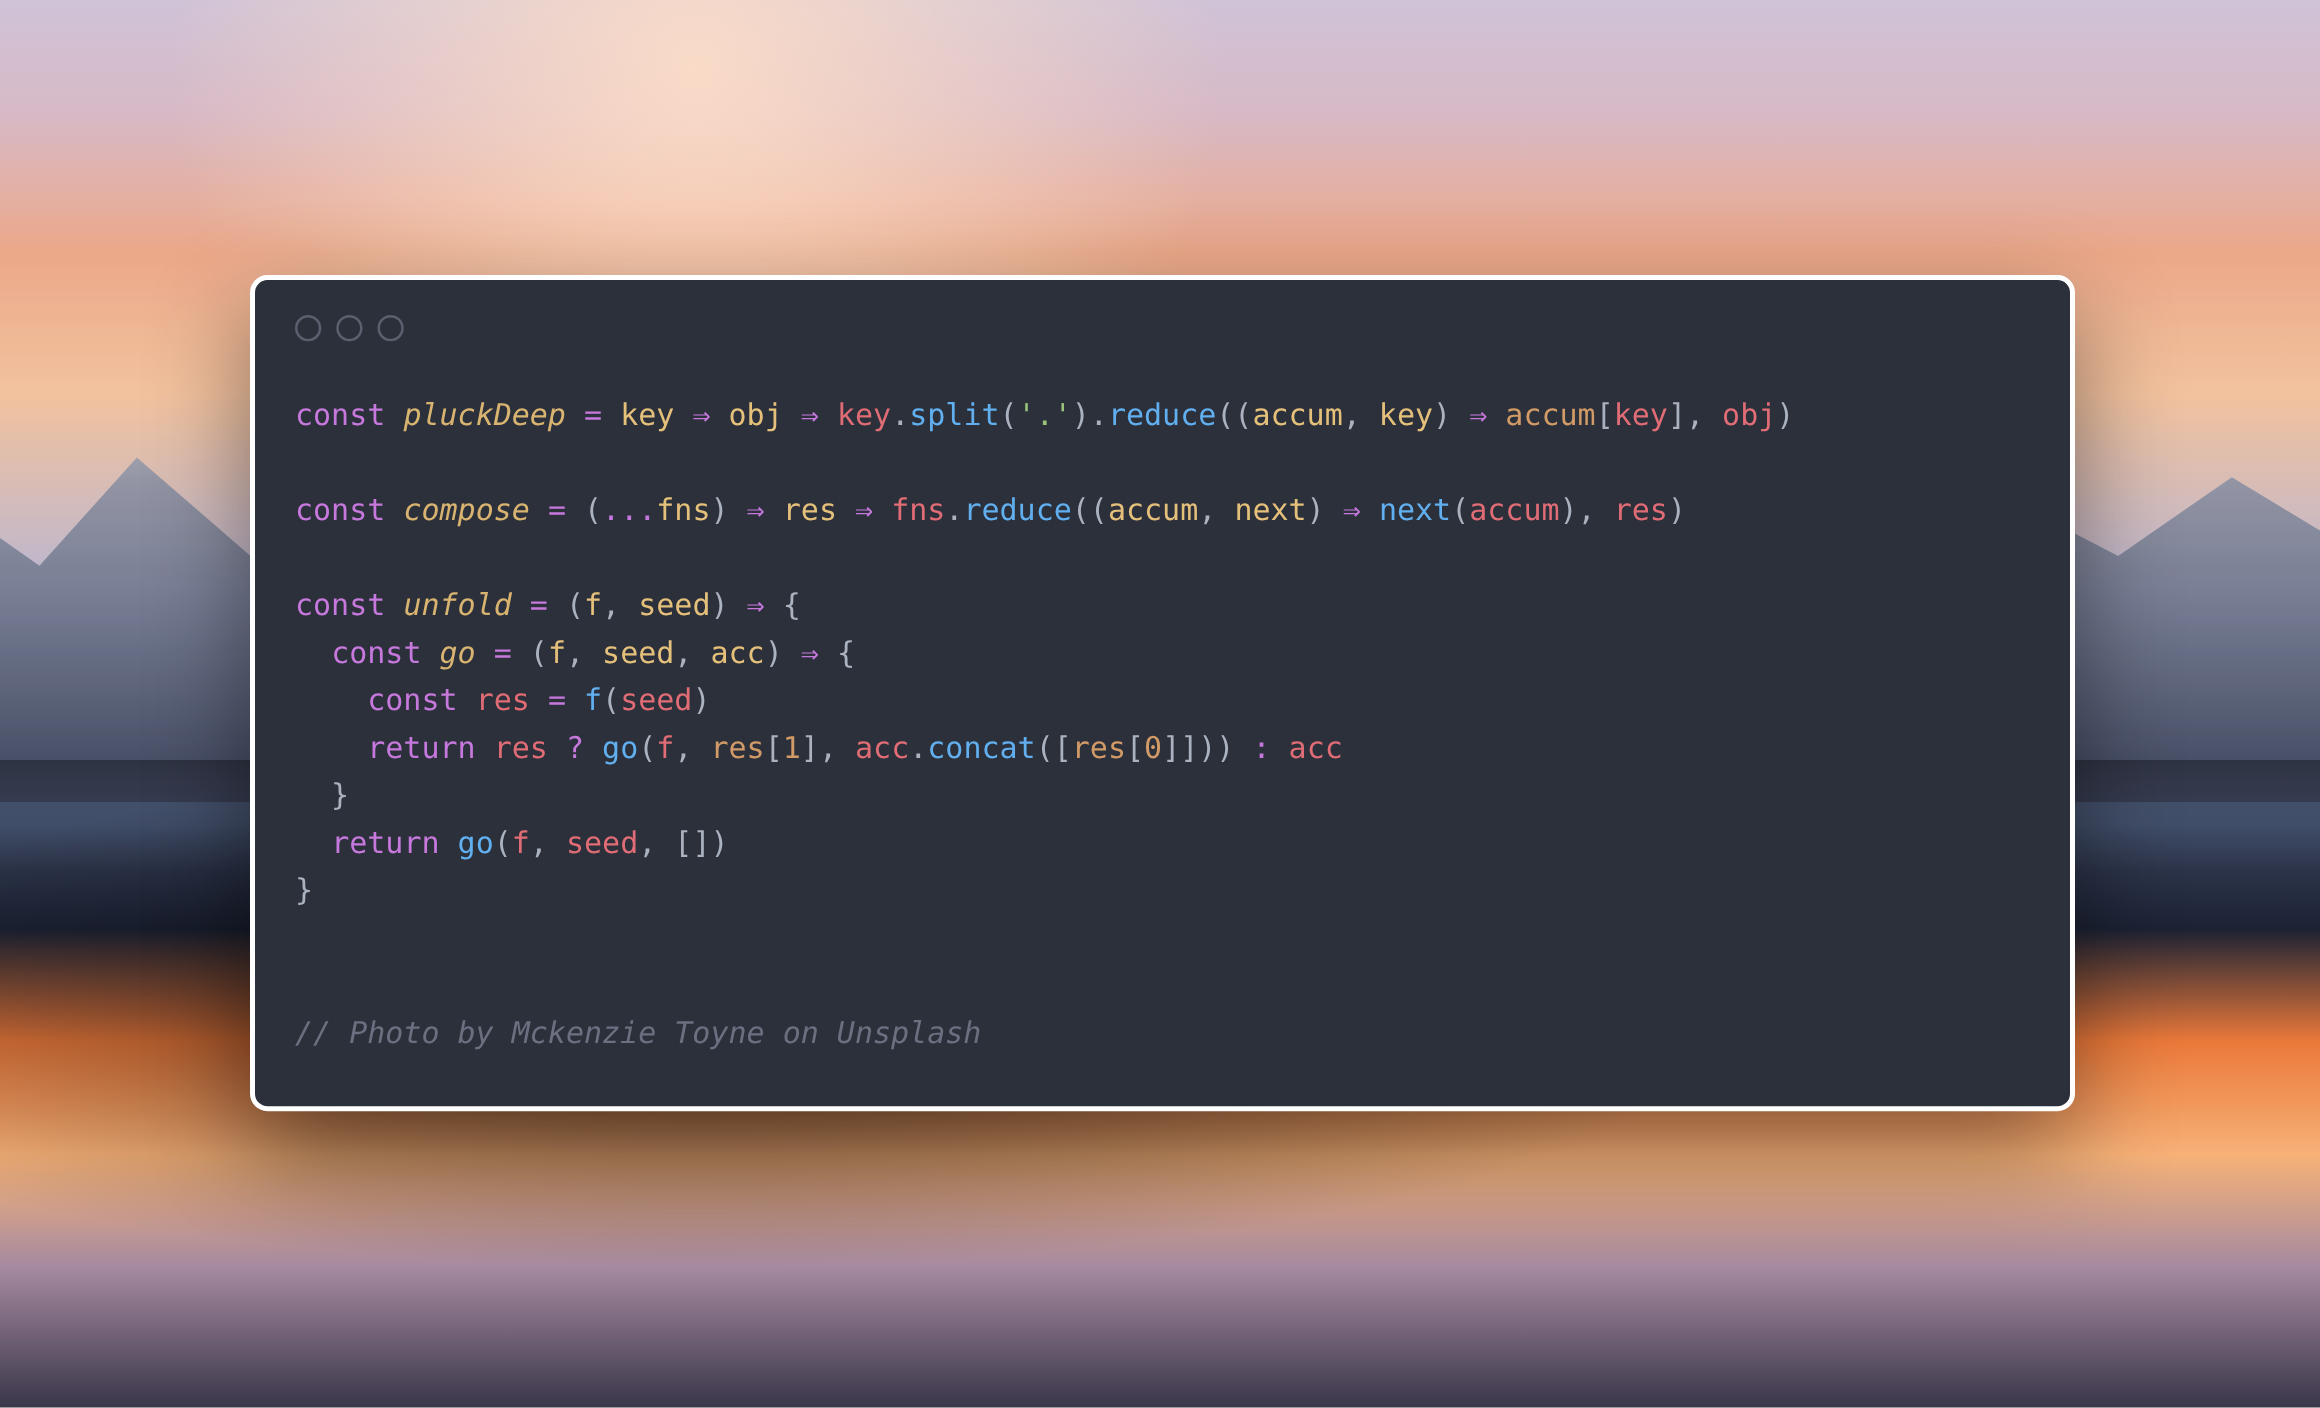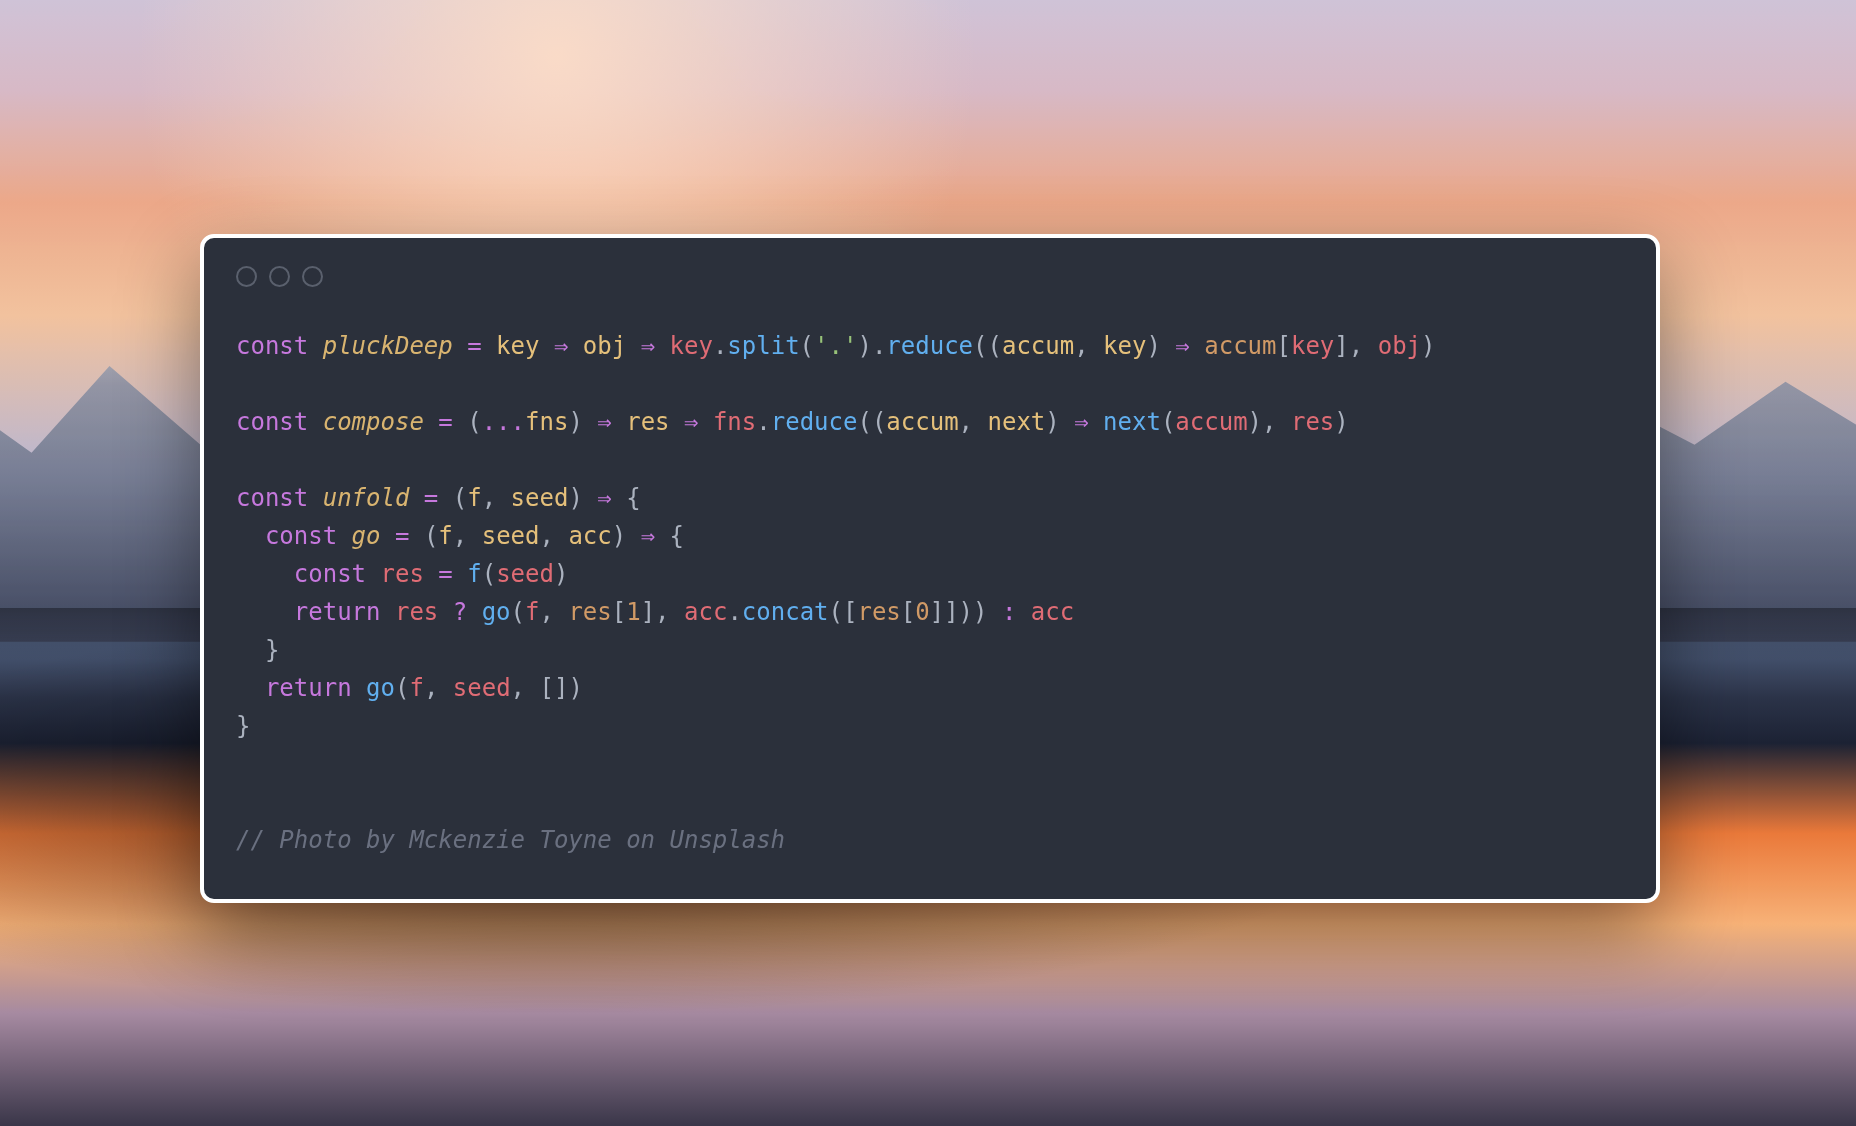--- a/index.html
+++ b/index.html
@@ -63,21 +63,20 @@
     position: absolute;
     top: 220px;
     left: 200px;
     width: 1460px;
     border: 4px solid #ffffff;
     border-radius: 14px;
     background: #2b303b;
     box-shadow: 0 30px 80px rgba(0,0,0,0.45);
     box-sizing: border-box;
     padding: 28px 32px 40px 32px;
-    margin-top: 14px;
   }
 
   .traffic {
     display: flex;
     gap: 12px;
     margin-bottom: 40px;
   }
   .dot {
     width: 17px; height: 17px;
     border: 2px solid #5a606d;

